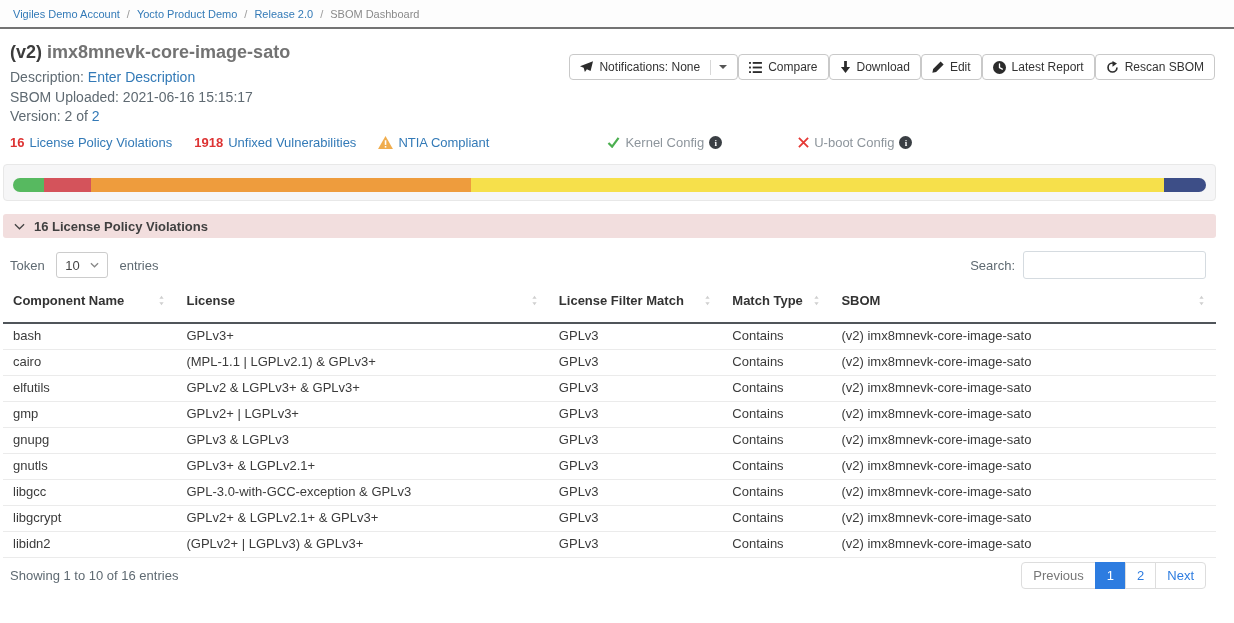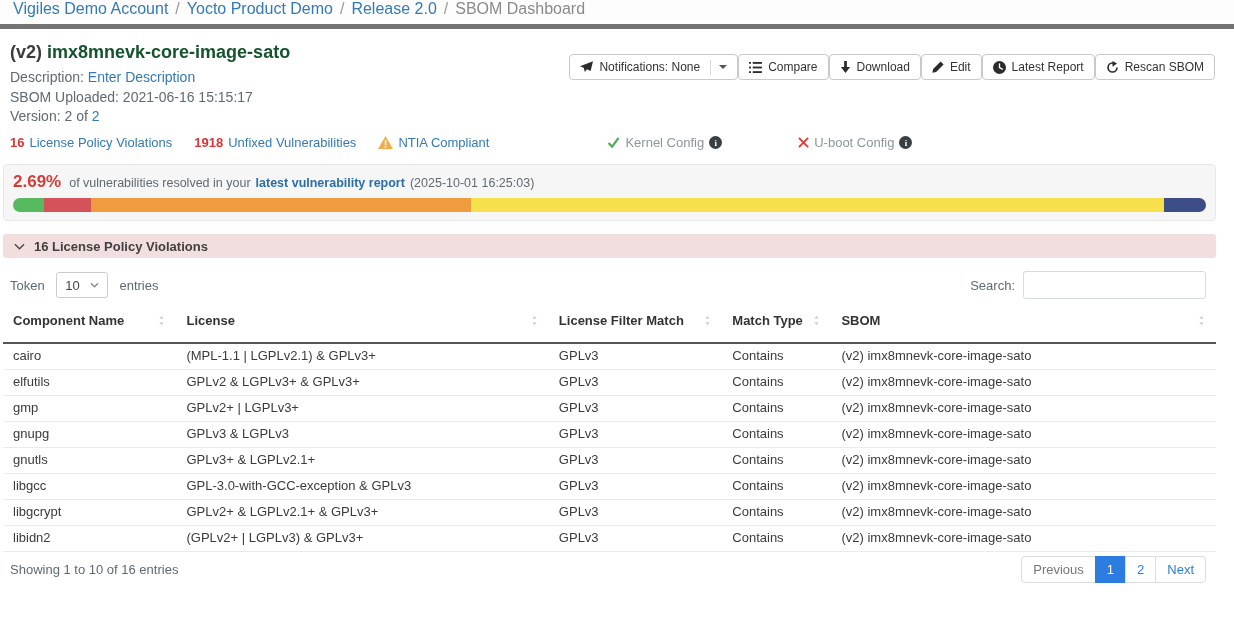--- a/index.html
+++ b/index.html
@@ -7,33 +7,33 @@
   body {
     width:1234px; height:623px; overflow:hidden;
     background:#ffffff; color:#333;
     font-family:"Liberation Sans", sans-serif; font-size:13px;
   }
   a { text-decoration:none; }
   .icon { display:inline-flex; align-items:center; vertical-align:-2px; }
 
   
   .breadcrumb-bar {
-    height:29px; display:flex; padding-left:13px;
-    background:#fdfdfd; border-bottom:5px solid #737373; font-size:16px;
+    height:29px; display:flex; align-items:center; padding-left:13px;
+    background:#fdfdfd; border-bottom:2px solid #737373; font-size:11px;
   }
   .breadcrumb-bar a { color:#337ab7; }
   .crumb-sep { color:#9a9a9a; margin:0 7px; }
   .crumb-current { color:#8a8a8a; }
 
   .main { padding:0 18px 0 3px; position:relative; }
 
   
   .header-block { padding:10px 0 0 7px; }
   .page-title { font-size:18px; font-weight:bold; color:#3c3c3c; margin:3px 0 7px; }
-  .page-title .title-name { color:#14532d; }
+  .page-title .title-name { color:#737373; }
   .detail-line { font-size:14px; color:#5f6a72; margin:0 0 4.5px; line-height:15px; }
   .detail-line a { color:#337ab7; }
 
   .toolbar { position:absolute; top:25px; right:19px; display:flex; }
   .btn {
     display:inline-flex; align-items:center; gap:6px; height:26px;
     background:#fff; border:1px solid #c9c9c9; border-radius:4px;
     padding:0 10px; font-size:12px; color:#333; cursor:pointer;
     font-family:inherit; white-space:nowrap;
   }
@@ -236,26 +236,20 @@
         <svg width="11" height="11" viewBox="0 0 12 12">
             <path d="M1 1l10 10M11 1L1 11" stroke="#e53935" stroke-width="2"></path>
           </svg>
       </span>
       <span class="stat-muted">U-boot Config</span>
       <span class="info-badge"></span>
     </span>
   </div>
 
   <div class="progress-card">
-    <div class="progress-text">
-      <span class="progress-pct">2.69%</span>
-      <span>of vulnerabilities resolved in your</span>
-      <a class="progress-link" href="#">latest vulnerability report</a>
-      <span>(2025-10-01 16:25:03)</span>
-    </div>
     <div class="progress-bar">
         <span style="width: 2.6%; background: rgb(87, 185, 96);"></span>
         <span style="width: 3.9%; background: rgb(212, 83, 91);"></span>
         <span style="width: 31.9%; background: rgb(238, 156, 61);"></span>
         <span style="width: 58.1%; background: rgb(246, 224, 75);"></span>
         <span style="width: 3.5%; background: rgb(61, 78, 135);"></span>
       </div>
   </div>
 
   <div class="section-header">
@@ -348,20 +342,27 @@
                   <path d="M2.6 4L5 0.8 7.4 4z" fill="#cfcfcf"></path>
                   <path d="M2.6 8L5 11.2 7.4 8z" fill="#cfcfcf"></path>
                 </svg>
               </span>
             </span>
           </th>
         </tr>
     </thead>
     <tbody>
         <tr>
+          <td>bash</td>
+          <td>GPLv3+</td>
+          <td>GPLv3</td>
+          <td>Contains</td>
+          <td>(v2) imx8mnevk-core-image-sato</td>
+        </tr>
+        <tr>
           <td>cairo</td>
           <td>(MPL-1.1 | LGPLv2.1) &amp; GPLv3+</td>
           <td>GPLv3</td>
           <td>Contains</td>
           <td>(v2) imx8mnevk-core-image-sato</td>
         </tr>
         <tr>
           <td>elfutils</td>
           <td>GPLv2 &amp; LGPLv3+ &amp; GPLv3+</td>
           <td>GPLv3</td>

